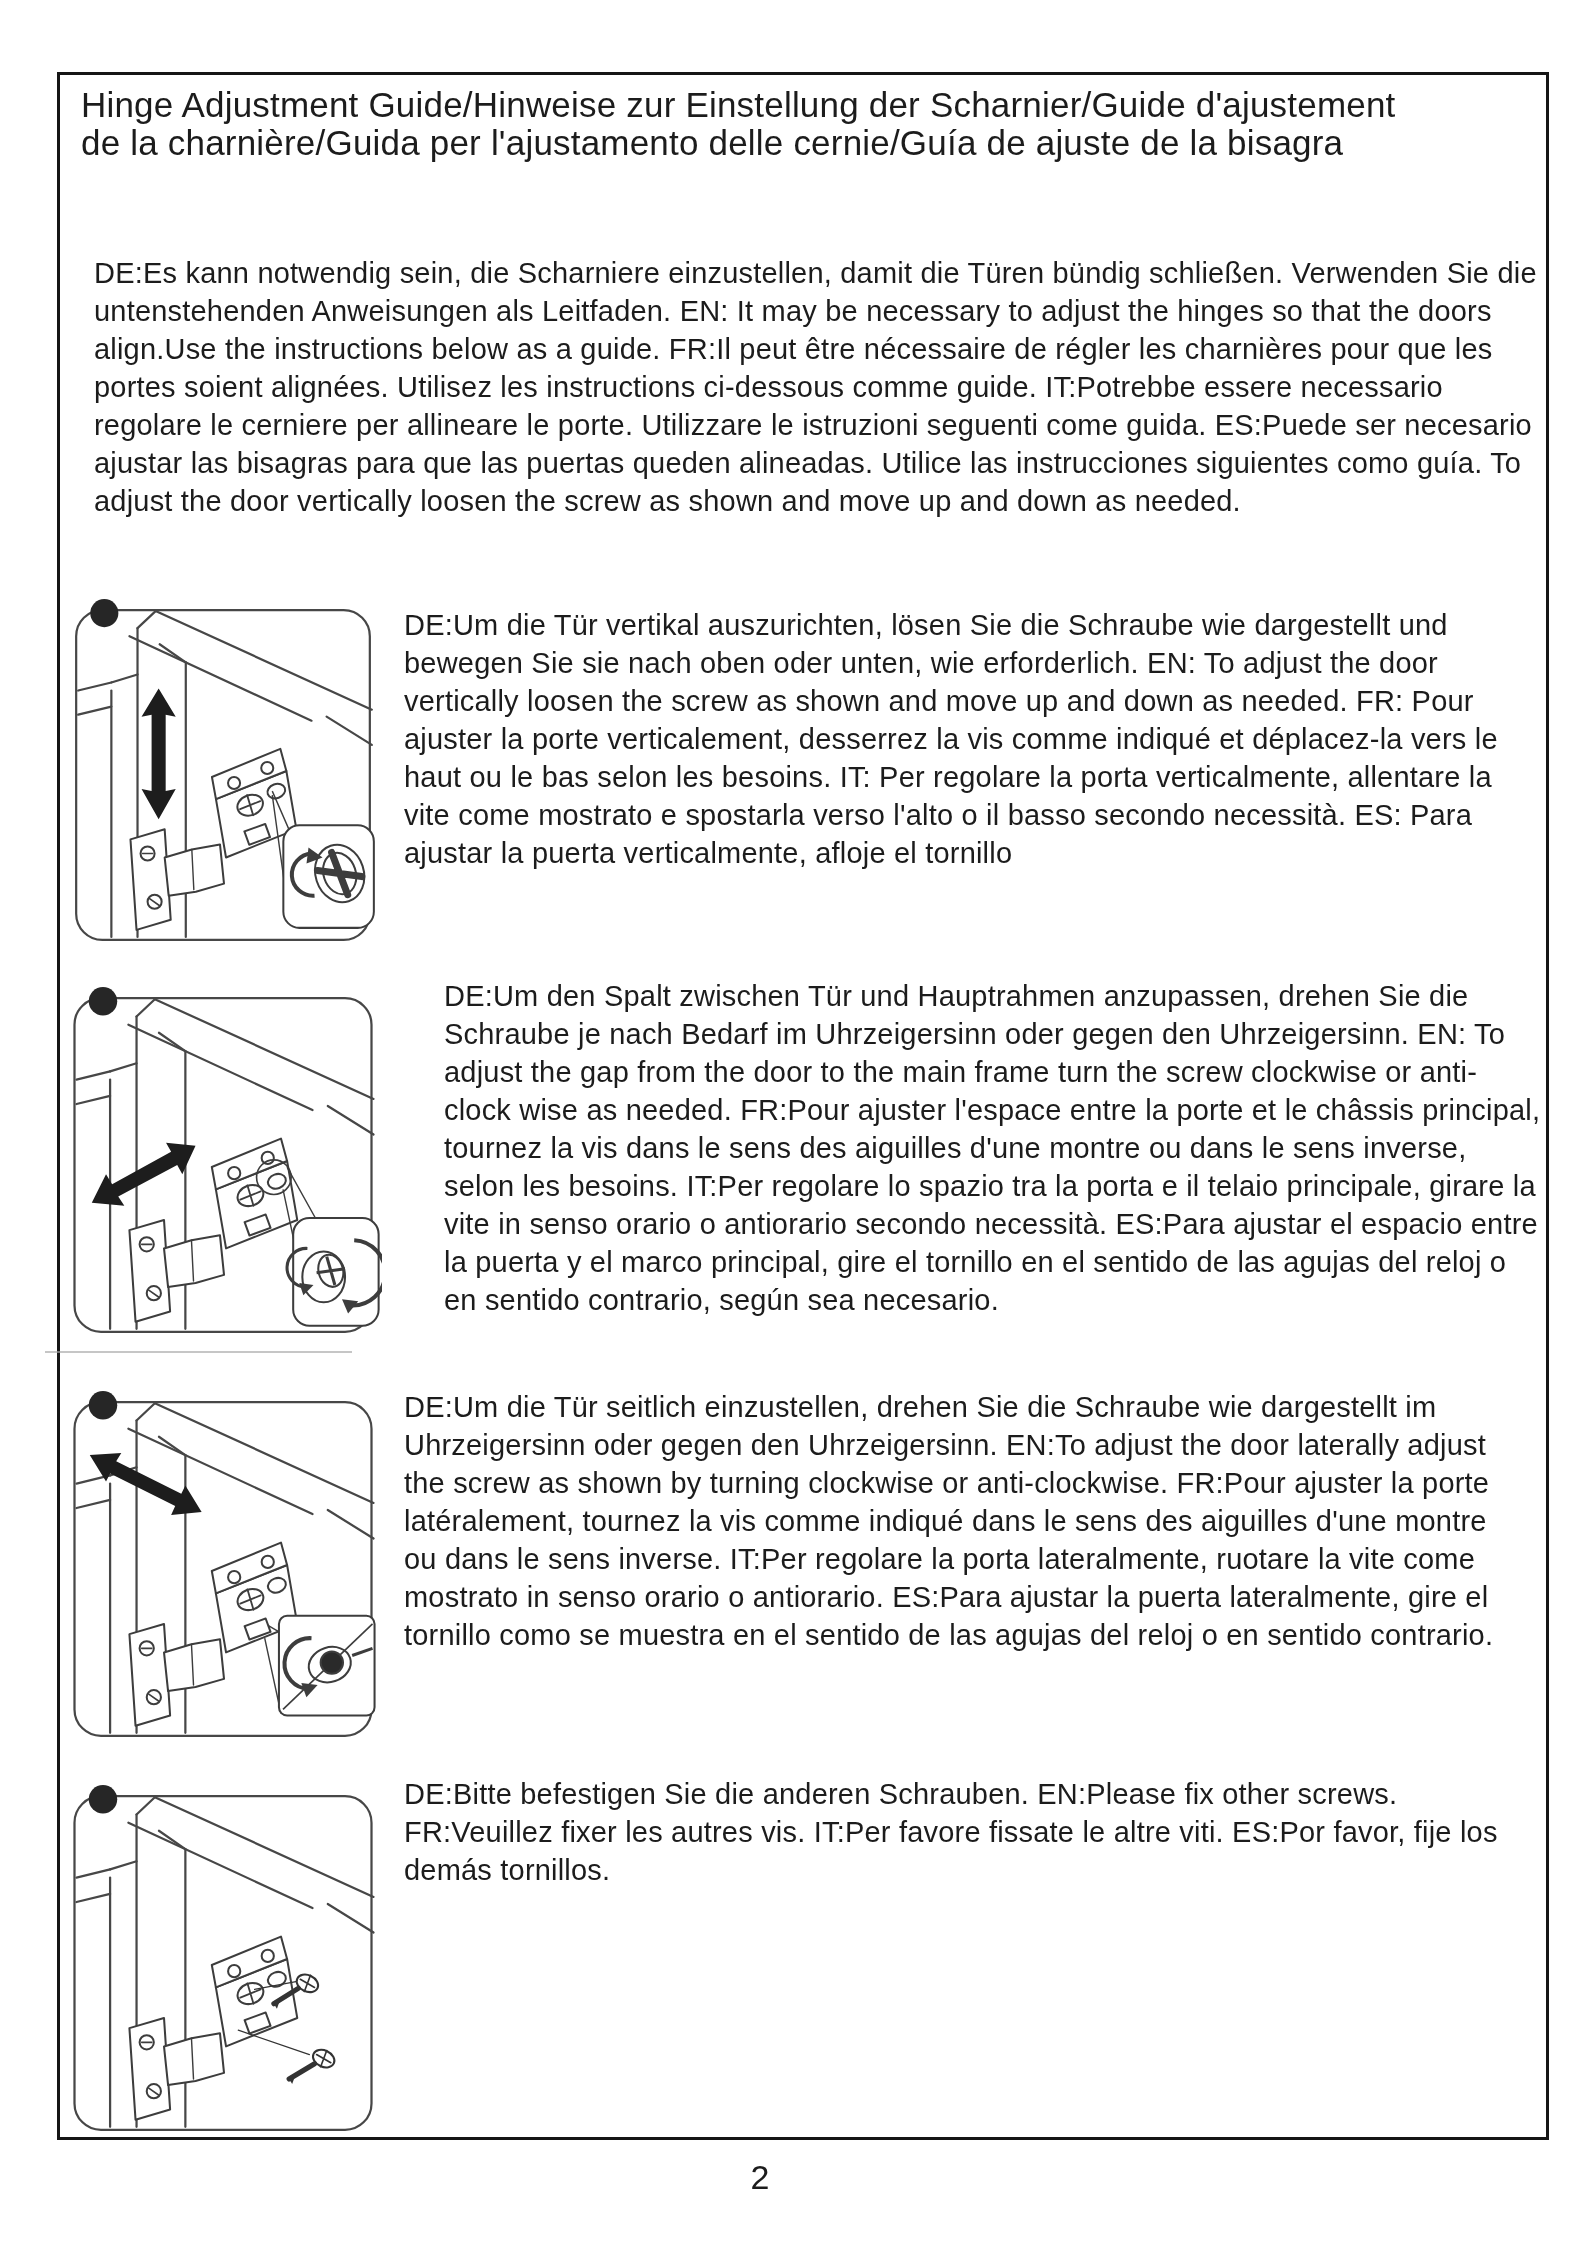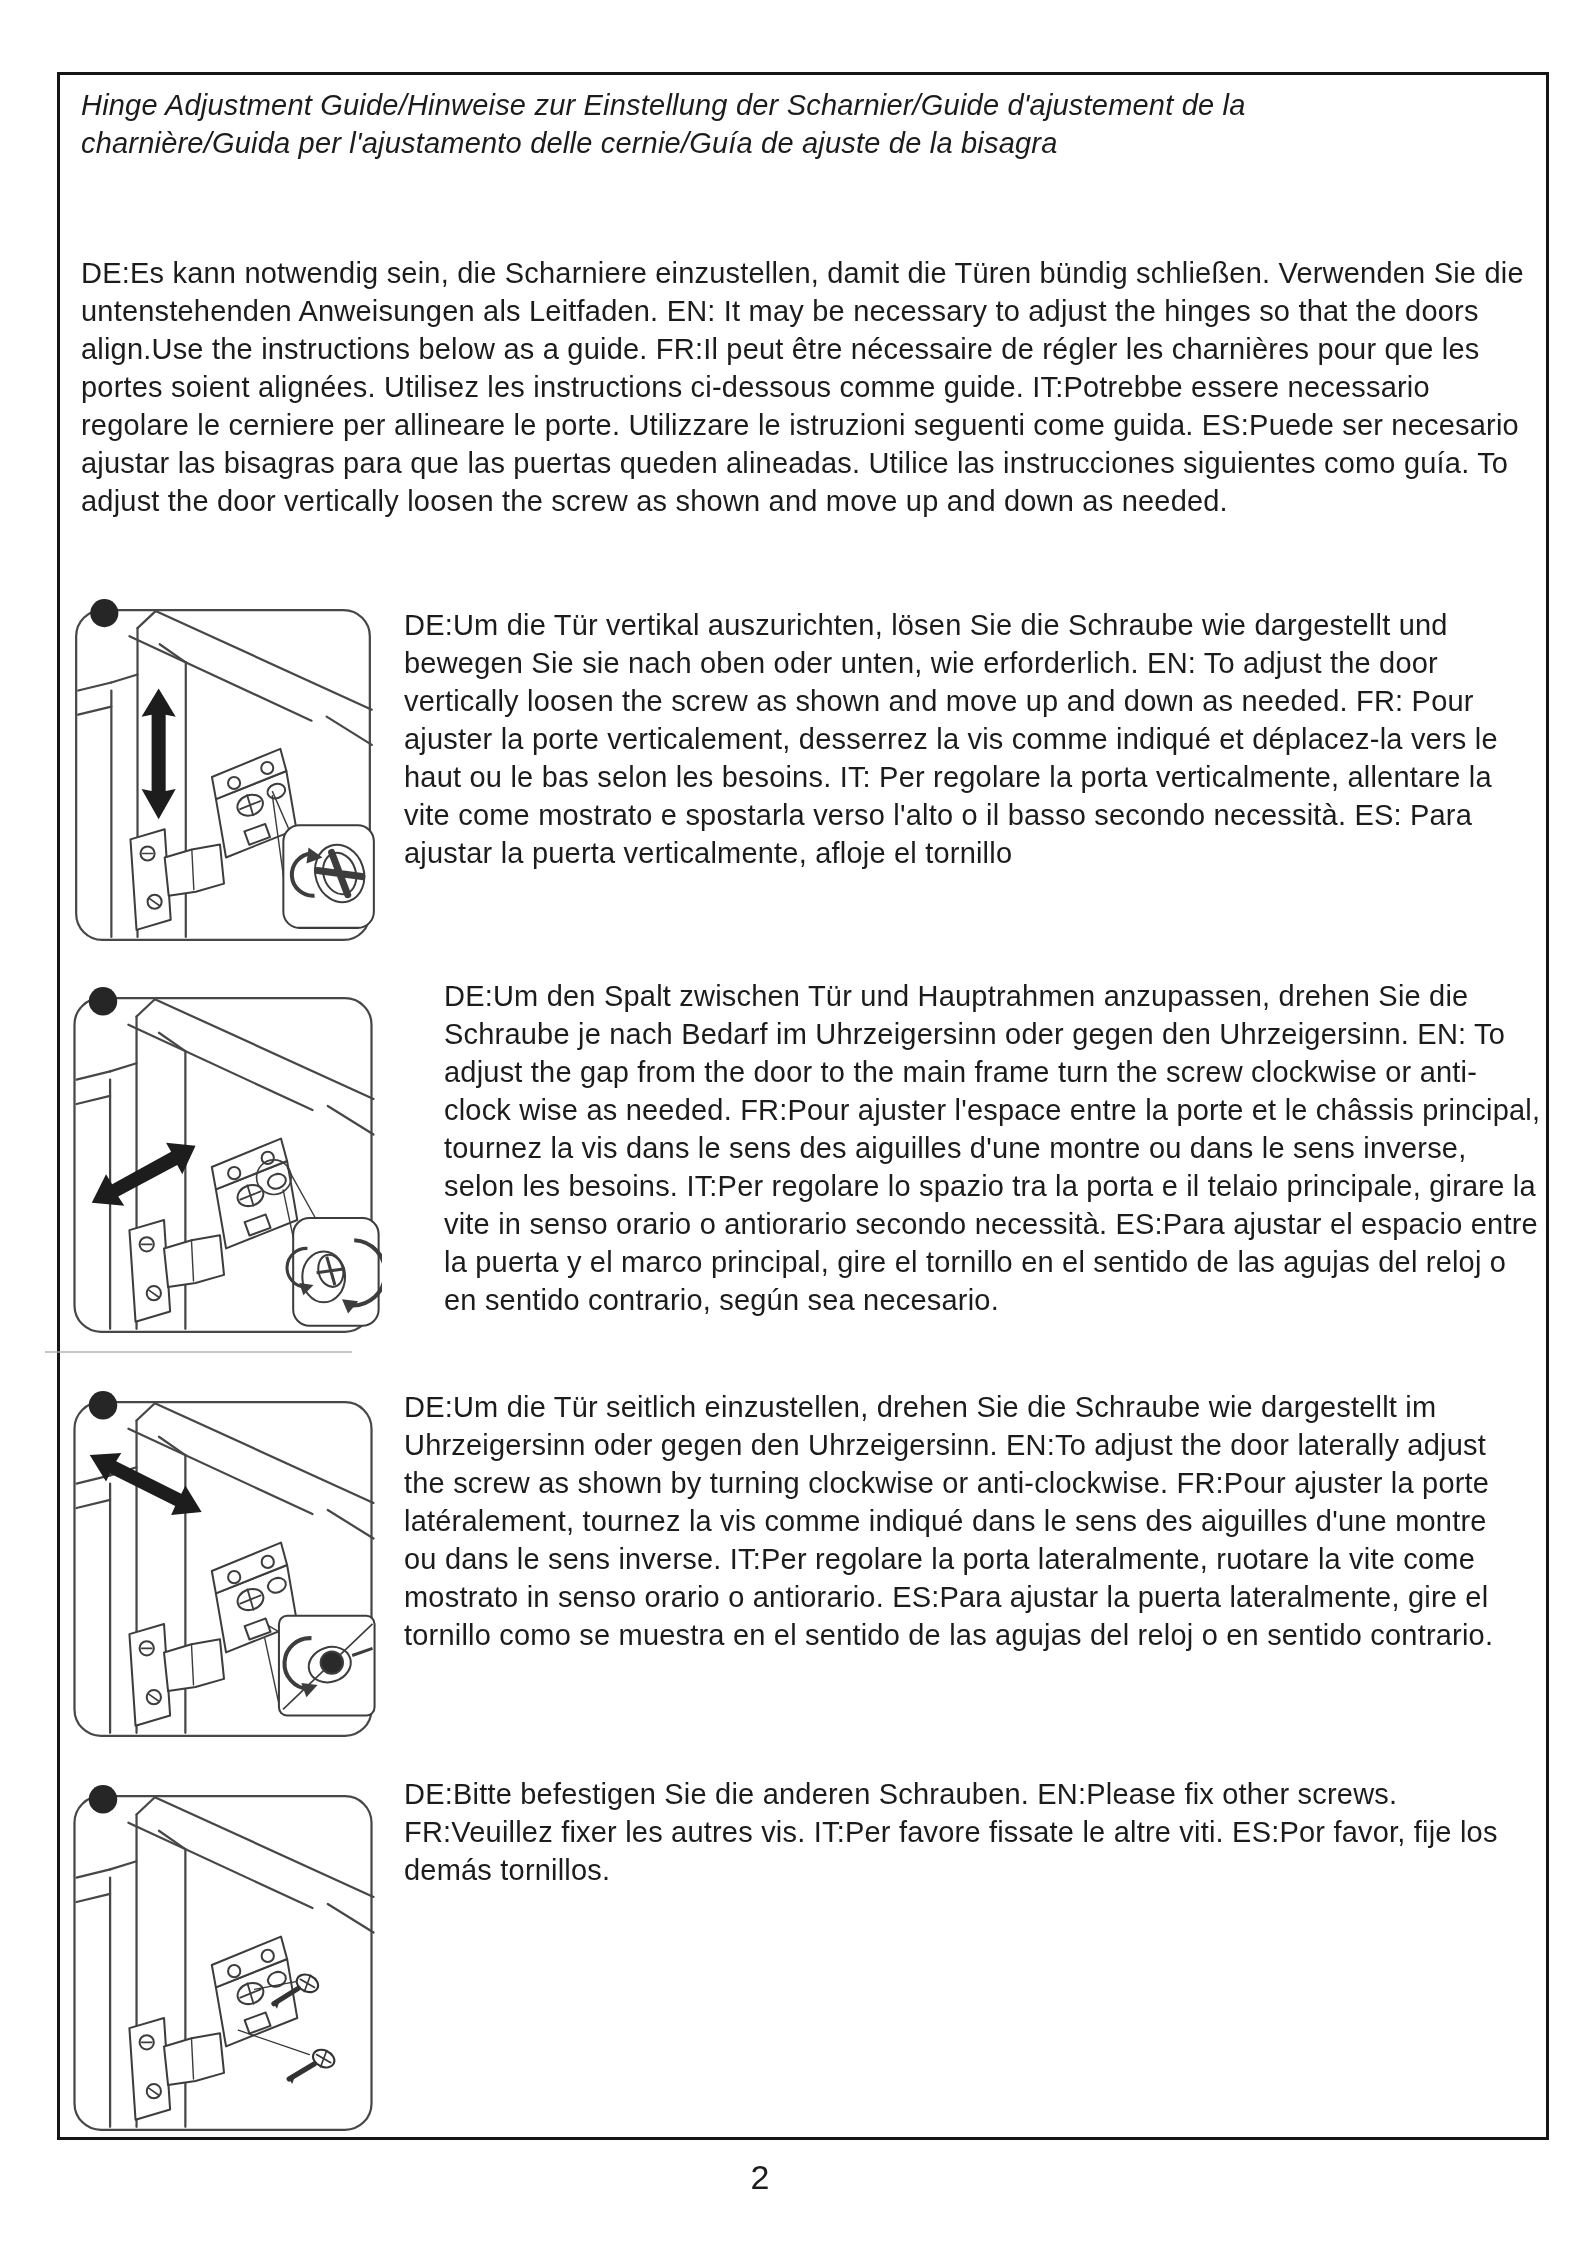--- a/index.html
+++ b/index.html
@@ -5,24 +5,24 @@
   * { margin:0; padding:0; box-sizing:border-box; }
   html,body { width:1587px; height:2245px; background:#ffffff; }
   body { position:relative; font-family:"Liberation Sans", sans-serif; color:#1c1c1c; overflow:hidden; }
 
   .border-box{
     position:absolute; left:57px; top:72px; width:1492px; height:2068px;
     border:3px solid #161616; background:#fff;
   }
   .doc-title{
     position:absolute; left:81px; top:86px; width:1360px;
-    font-size:29px; line-height:38px; letter-spacing:0.2px;font-style:italic;
+    font-size:35px; line-height:38px; letter-spacing:0.2px;
   }
   .doc-intro{
-    position:absolute; left:81px; top:254px; width:1462px;
+    position:absolute; left:94px; top:254px; width:1462px;
     font-size:29px; line-height:38px; letter-spacing:0.2px;
   }
   .sec-text{
     position:absolute; left:404px; width:1100px;
     font-size:29px; line-height:38px; letter-spacing:0.2px;
   }
   .sec-ill{ position:absolute; left:64px; width:318px; }
   .t1{ top:606px; } .i1{ top:598px; height:352px; }
   .t2{ top:977px;margin-left:40px; } .i2{ top:986px; height:356px; }
   .t3{ top:1388px; } .i3{ top:1390px; height:356px; }

